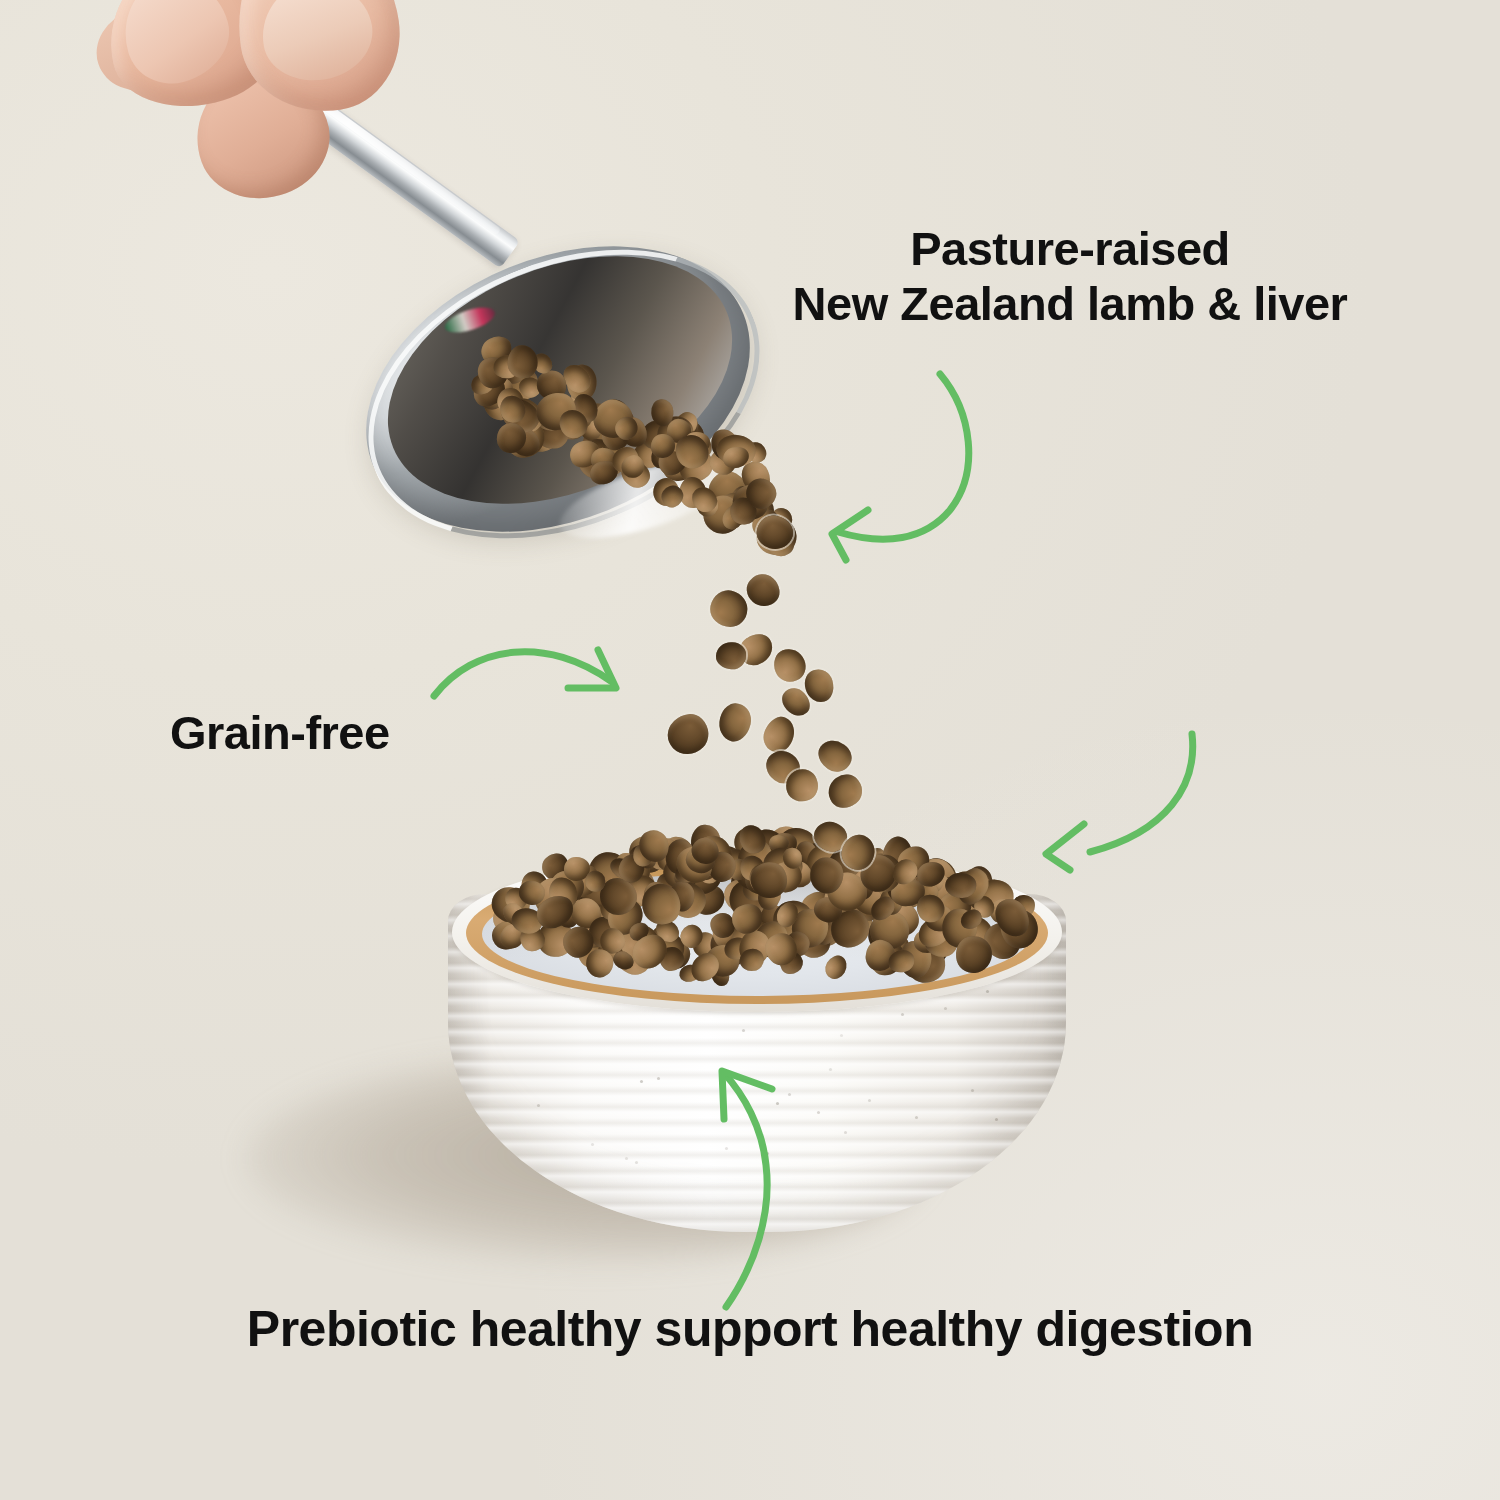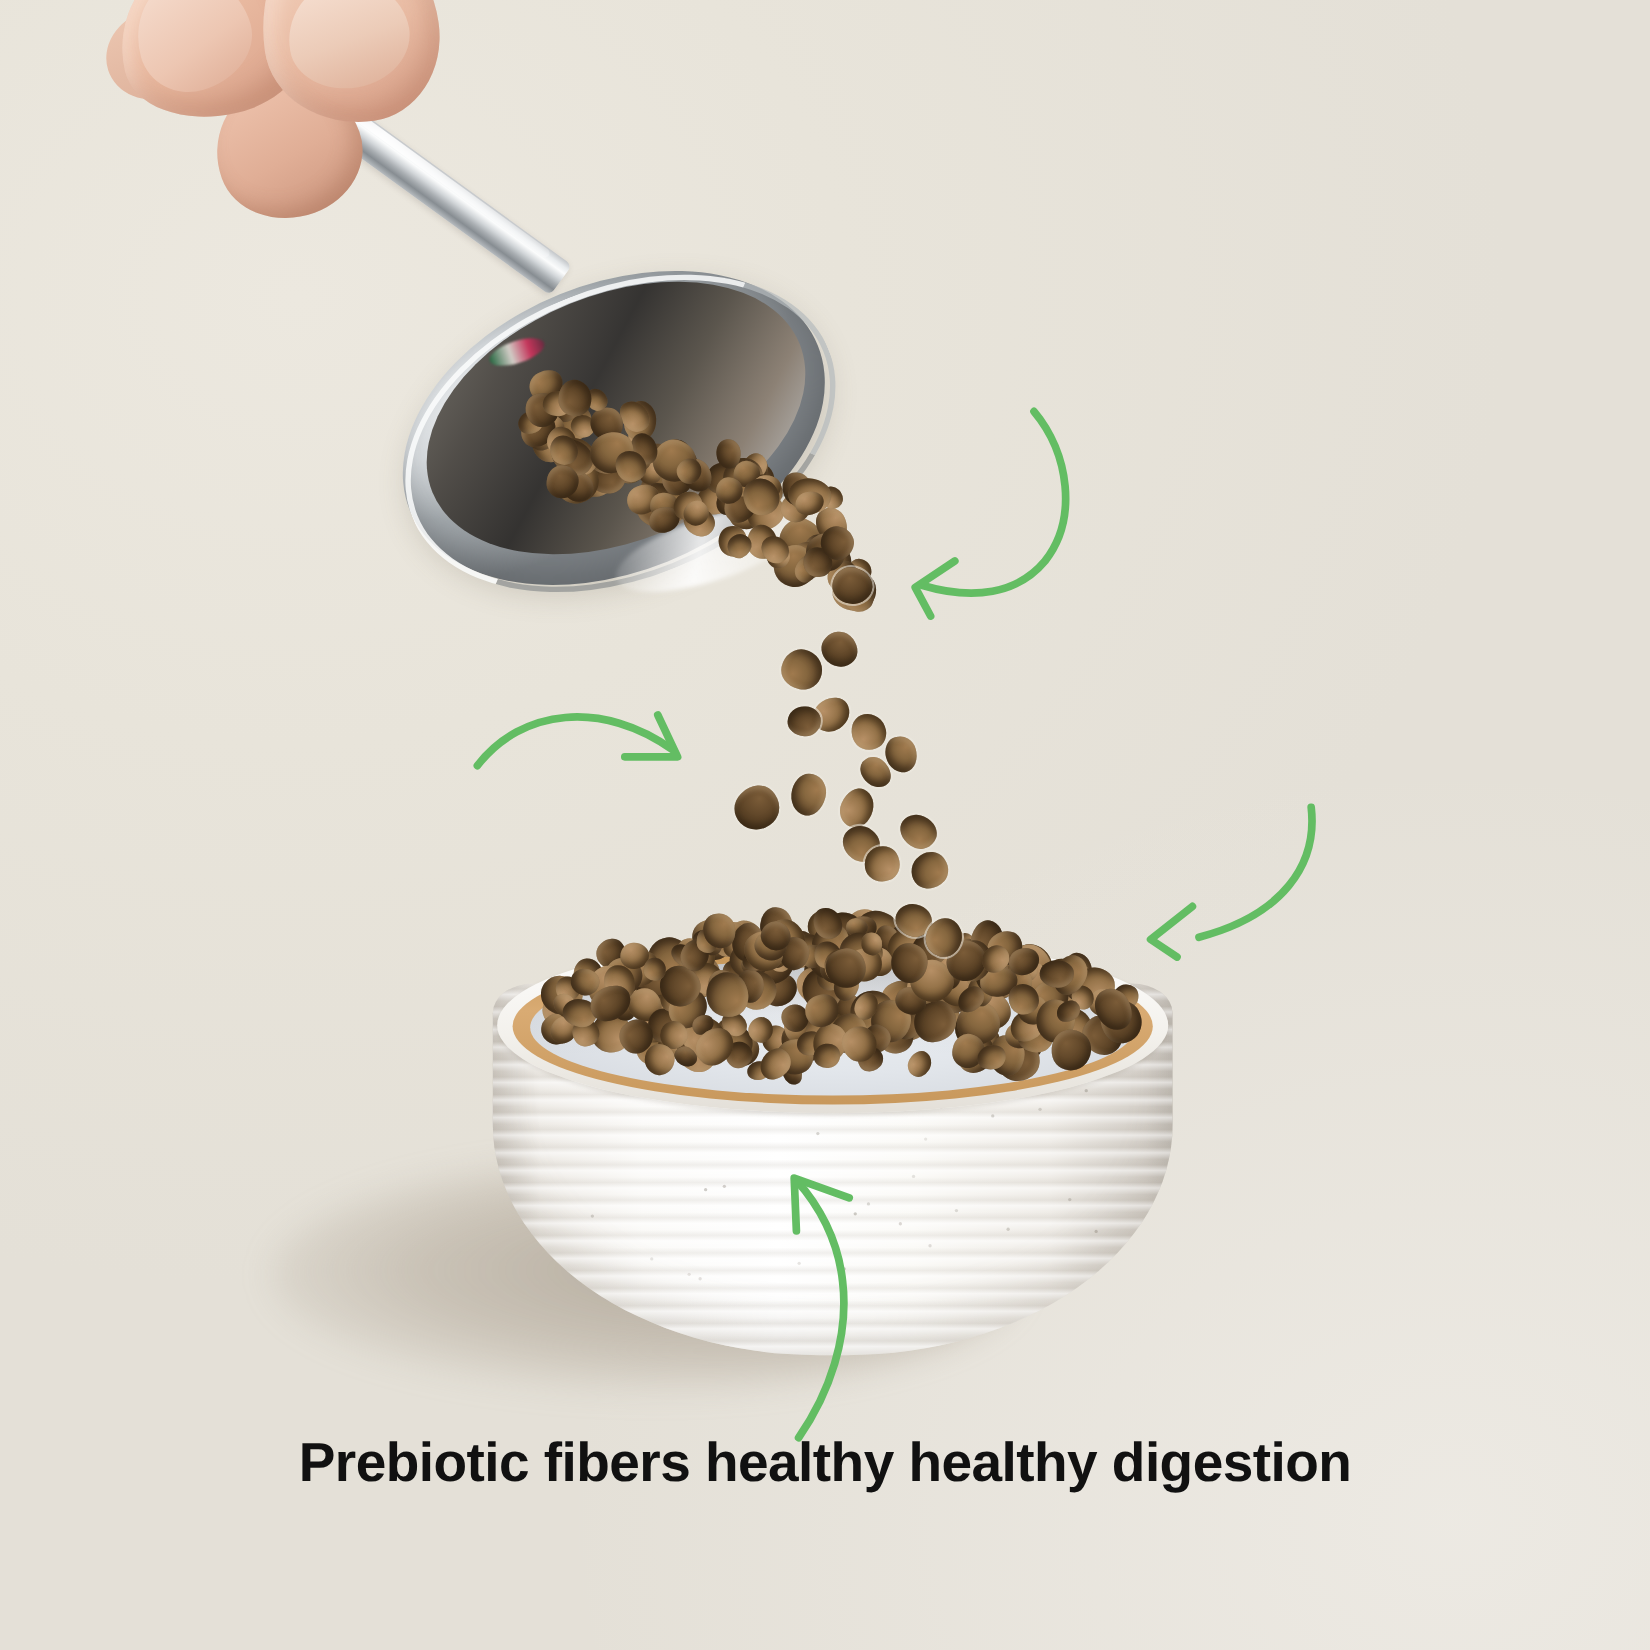--- a/index.html
+++ b/index.html
@@ -774,18 +774,21 @@
   <svg id="arrow-nongmo" class="arrow-svg" width="240" height="150" viewBox="0 0 240 150">
     <path d="M172 14 C 178 66, 146 112, 70 132" fill="none" stroke="#63bd63" stroke-width="7" stroke-linecap="round"></path>
     <path d="M64 104 L 26 134 L 50 150" fill="none" stroke="#63bd63" stroke-width="7" stroke-linecap="round" stroke-linejoin="round"></path>
   </svg>
 
   <svg id="arrow-prebiotic" class="arrow-svg" width="150" height="260" viewBox="0 0 150 260">
     <path d="M46 252 C 74 212, 92 160, 86 110 C 82 72, 64 40, 44 18" fill="none" stroke="#63bd63" stroke-width="7" stroke-linecap="round"></path>
     <path d="M44 64 L 42 16 L 92 34" fill="none" stroke="#63bd63" stroke-width="7" stroke-linecap="round" stroke-linejoin="round"></path>
   </svg>
 
-
-
-
-  <div id="callout-prebiotic" class="callout">Prebiotic fibers healthy healthy digestion</div>
+  <div id="callout-protein" class="callout">Pasture-raised
+New Zealand lamb &amp; liver</div>
+
+
+  <div id="callout-grainfree" class="callout">Grain-free</div>
+
+  <div id="callout-prebiotic" class="callout">Prebiotic healthy support healthy digestion</div>
 
 </div>
 
 </body></html>

